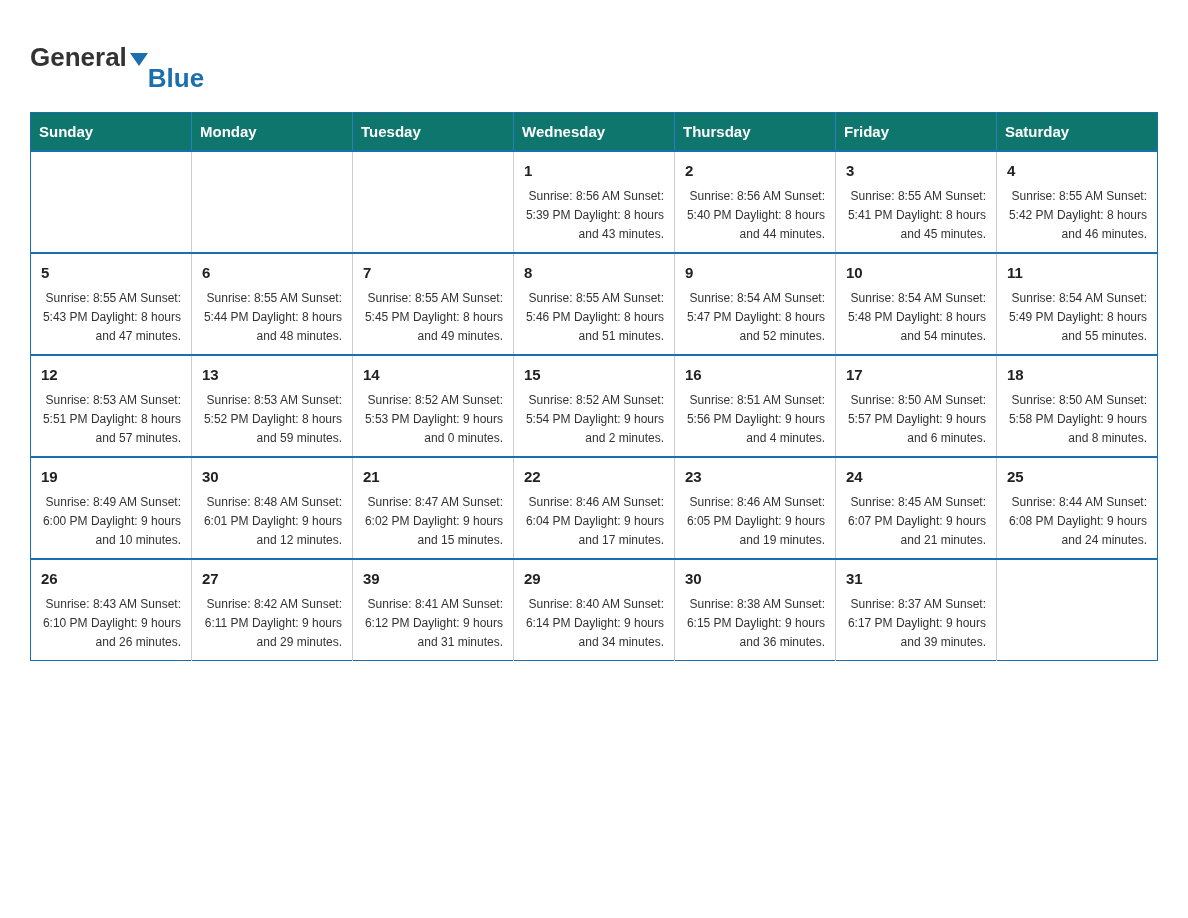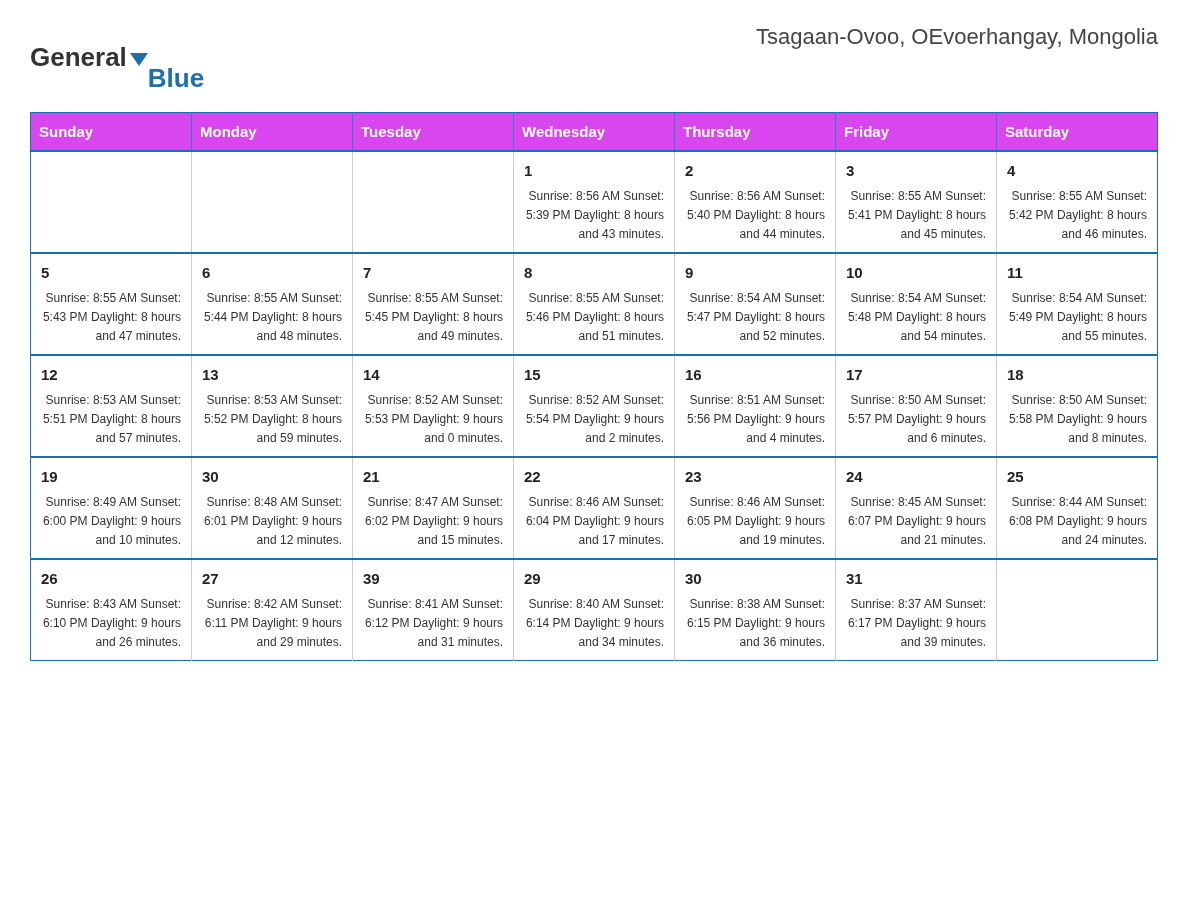--- a/index.html
+++ b/index.html
@@ -36,21 +36,21 @@
       font-weight: normal;
       color: #444;
       margin-top: 4px;
     }
     .calendar {
       width: 100%;
       border-collapse: collapse;
       border: 1px solid #1a6faf;
     }
     .calendar thead tr {
-      background-color: #d946ef;
+      background-color: #0f766e;
     }
     .calendar thead th {
       color: #fff;
       font-size: 15px;
       font-weight: bold;
       padding: 10px 8px;
       text-align: left;
       border-right: 1px solid #2a7fbf;
     }
     .calendar thead th:last-child {
@@ -124,21 +124,20 @@
   <div class="logo">
     <div class="logo-row">
       <span class="logo-text-general">General</span>
       <div class="logo-arrow"></div>
     </div>
     <div class="logo-line2">
       <span class="logo-text-blue">Blue</span>
     </div>
   </div>
   <div class="title-section">
-    <h2>Tsagaan-Ovoo, OEvoerhangay, Mongolia</h2>
   </div>
 </div>
 
 <table class="calendar">
   <thead>
     <tr>
     <th>Sunday</th>
         <th>Monday</th>
         <th>Tuesday</th>
         <th>Wednesday</th>

